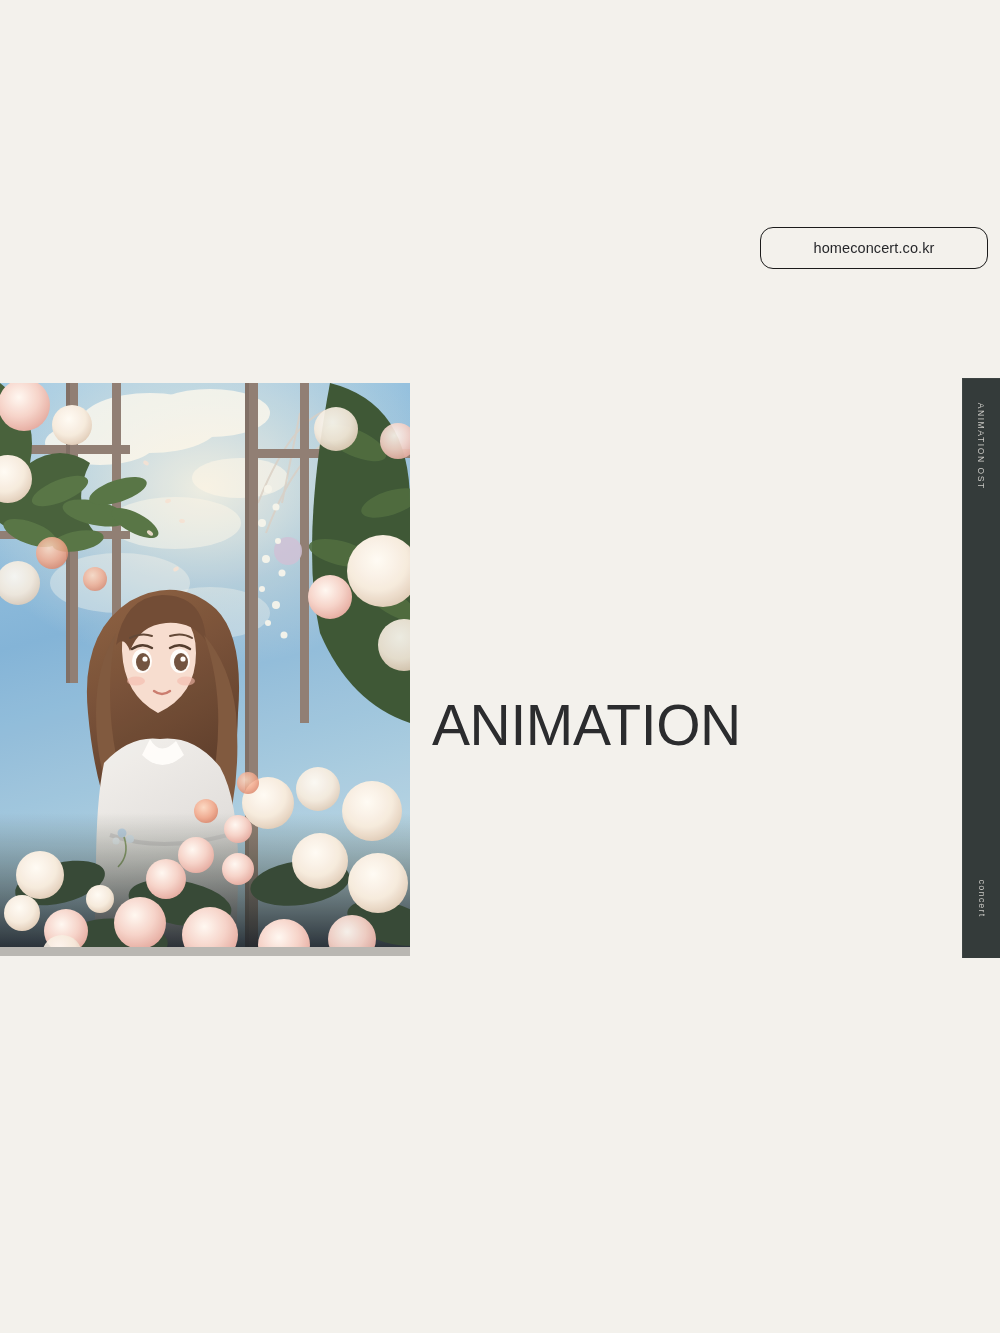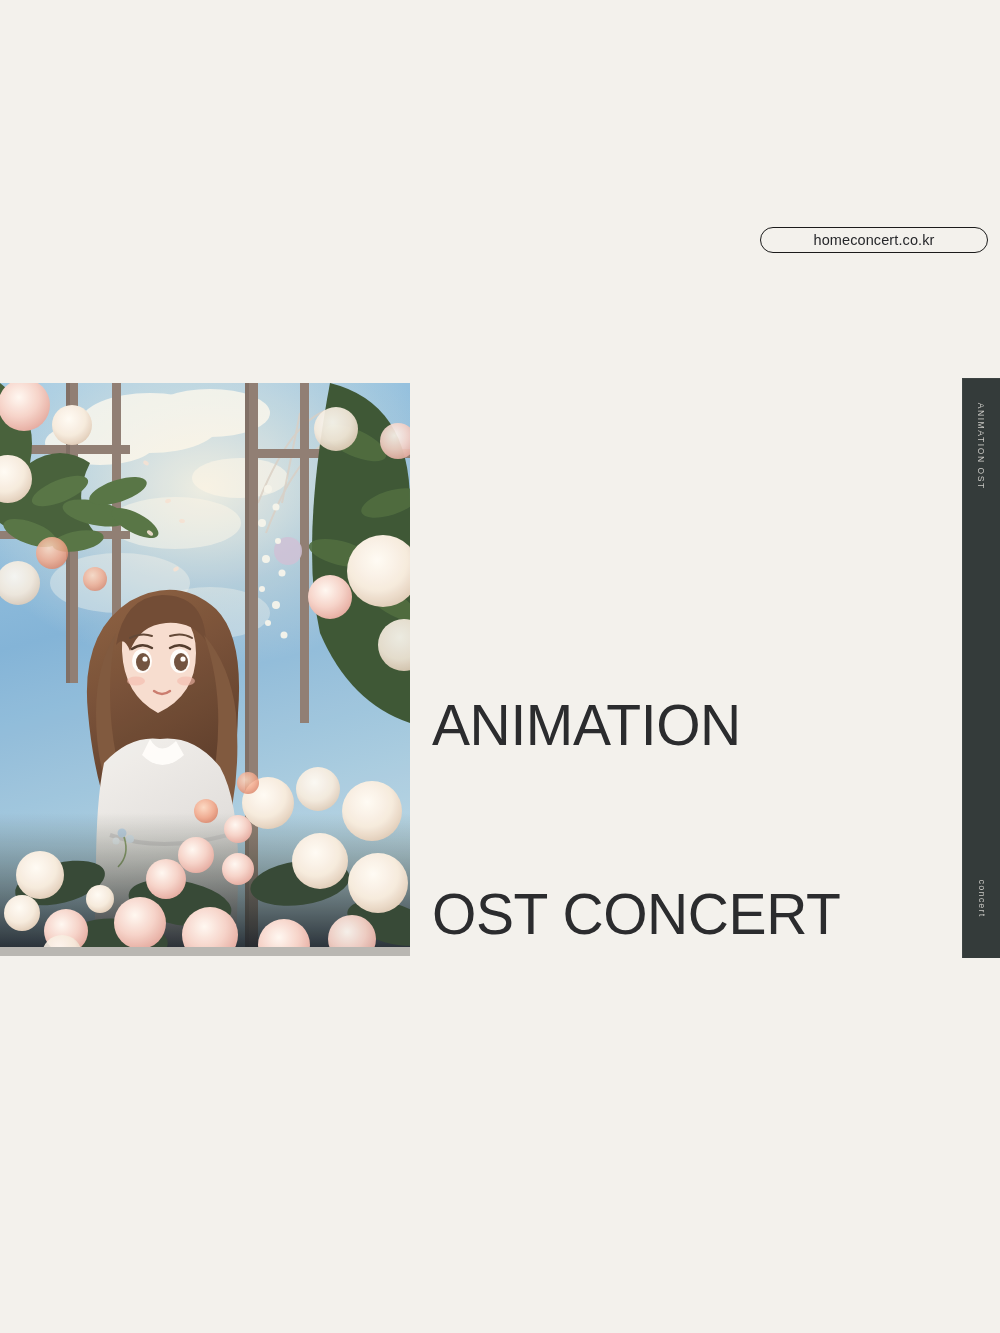--- a/index.html
+++ b/index.html
@@ -20,21 +20,21 @@
     inset: 0;
     background: #f3f1ec;
   }
 
   
   .url-pill {
     position: absolute;
     left: 760px;
     top: 227px;
     width: 228px;
-    height: 26px;
+    height: 42px;
     border: 1.6px solid #1b1b1b;
     border-radius: 13px;
     background: #f3f1ec;
     display: flex;
     align-items: center;
     justify-content: center;
     box-sizing: border-box;
   }
   .url-pill-text {
     font-size: 14.5px;
@@ -317,21 +317,20 @@
         <circle cx="62" cy="572" r="20" fill="url(#roseC)" opacity="0.9"></circle>
       </g>
 
       <rect x="0" y="0" width="410" height="572" fill="#ffdcb0" opacity="0.06"></rect>
     </svg>
   </div>
   <div class="poster-baseband"></div>
 
   <div class="headline">
     <span class="headline-line">ANIMATION</span>
-    <span class="headline-line">OST CONCERT</span>
   </div>
 
   <div class="rail">
     <span class="rail-label rail-label-top">ANIMATION OST</span>
     <span class="rail-label rail-label-bottom">concert</span>
   </div>
 
 </div>
 
 </body></html>

